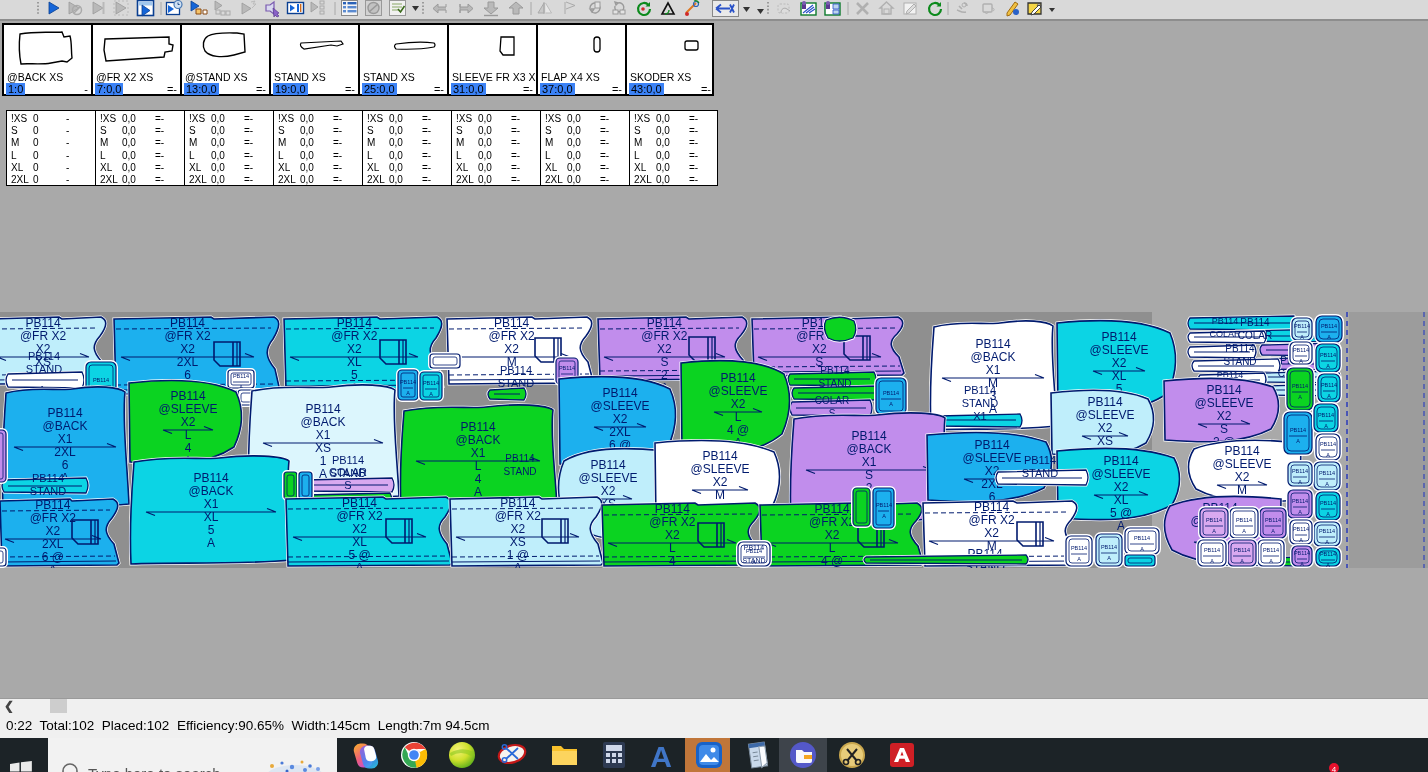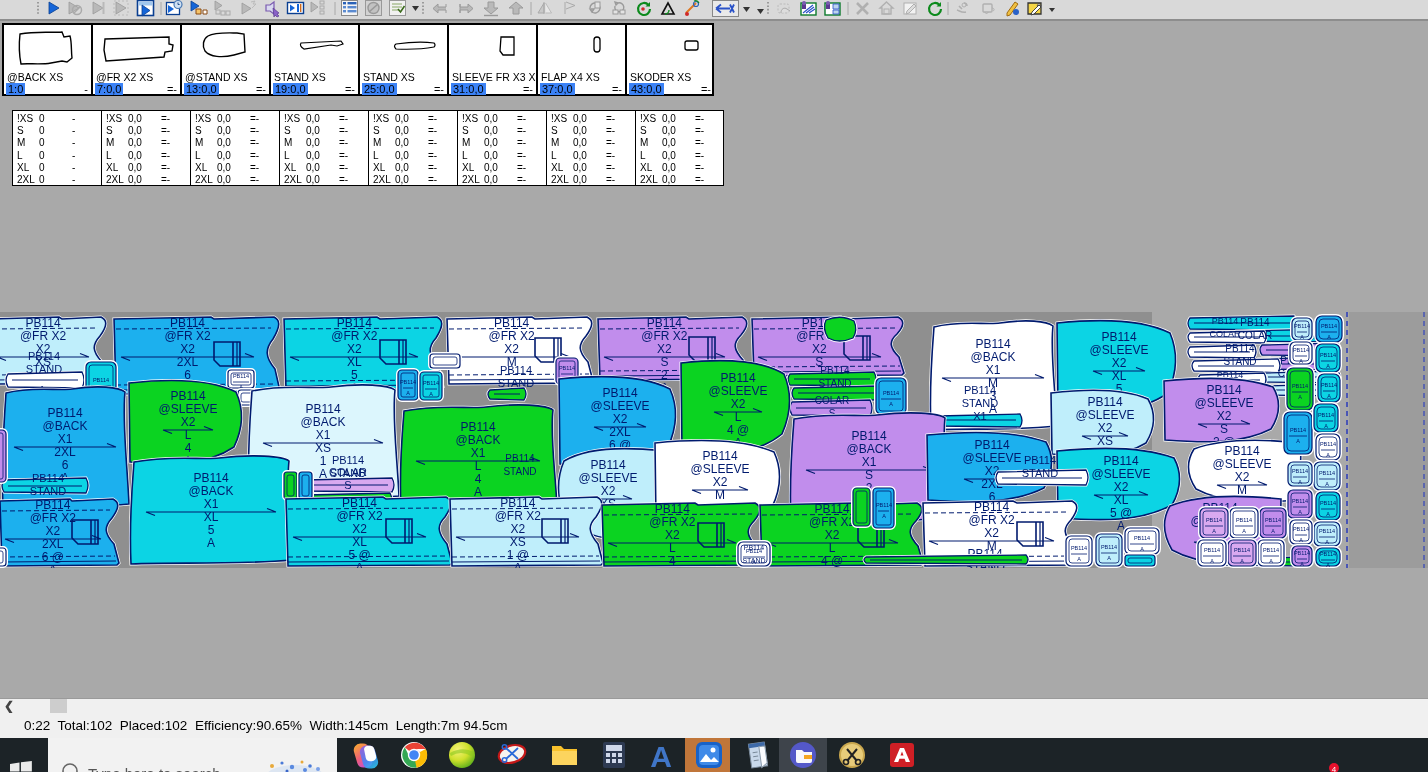--- a/index.html
+++ b/index.html
@@ -8,35 +8,35 @@
 #toolbar { left:0; top:0; width:1428px; height:21px; background:#d9d9d9;
   border-bottom:2px solid #8d8d8d; }
 #gallery { left:2px; top:23px; width:712px; height:73px; background:#fff;
   border:2px solid #000; display:flex; }
 .gcell { width:89px; height:100%; border-right:2px solid #000; position:relative; }
 .gcell:last-child { border-right:none;border-radius:26px; }
 .gname { position:absolute; left:3px; top:46px; font-size:10.5px; color:#000; white-space:nowrap; overflow:hidden; width:85px; }
 .gval { position:absolute; left:2px; top:58px; width:84px; font-size:11px; }
 .sel { background:#3b82f6; padding:0 2px; }
 .mk { position:absolute; right:2px; color:#000; }
-#sizetable { left:12px; top:110px; width:712px; height:76px; display:flex; }
+#sizetable { left:6px; top:110px; width:712px; height:76px; display:flex; }
 .tcell { width:89px; height:100%; background:#fff; border:1px solid #000; border-right:none;
   padding:2px 0 0 4px; }
 .tcell:last-child { border-right:1px solid #000; }
 .trow { font-size:10px; height:12.2px; position:relative; color:#000; }
 .tn { display:inline-block; min-width:22px; }
 .tv { }
 .tm { position:absolute; left:55px; }
 #marker { left:0; top:312px; width:1152px; height:256px; background:#8f8f8f; }
 #hscroll { left:0; top:698px; width:1428px; height:15px; background:#f0f0f0;
   border-top:1px solid #9a9a9a; }
 #thumb { position:absolute; left:50px; top:0; width:17px; height:14px; background:#cdcdcd; }
 #larrow { position:absolute; left:4px; top:0px; font-size:12px; color:#444; font-weight:bold; }
 #status { left:0; top:713px; width:1428px; height:25px; background:#f0f0f0;
-  font-size:13.5px; color:#000; padding:5px 0 0 24px; }
+  font-size:13.5px; color:#000; padding:5px 0 0 6px; }
 #taskbar { left:0; top:738px; width:1428px; height:34px; background:#1c2327; }
 </style></head><body>
 <div class="abs" id="toolbar"><svg width="1428" height="19">
       <g transform="translate(38,0)">
         <path d="M0 2 v13" stroke="#8a8a8a" stroke-width="1.6" stroke-dasharray="1.6,1.8"></path>
       </g>
       <g transform="translate(46,0)">
         <path d="M3 2 L13 8 L3 14 Z" fill="#1565d8" stroke="#0a3f91" stroke-width="0.8"></path>
       </g>
       <g transform="translate(66,0)">

